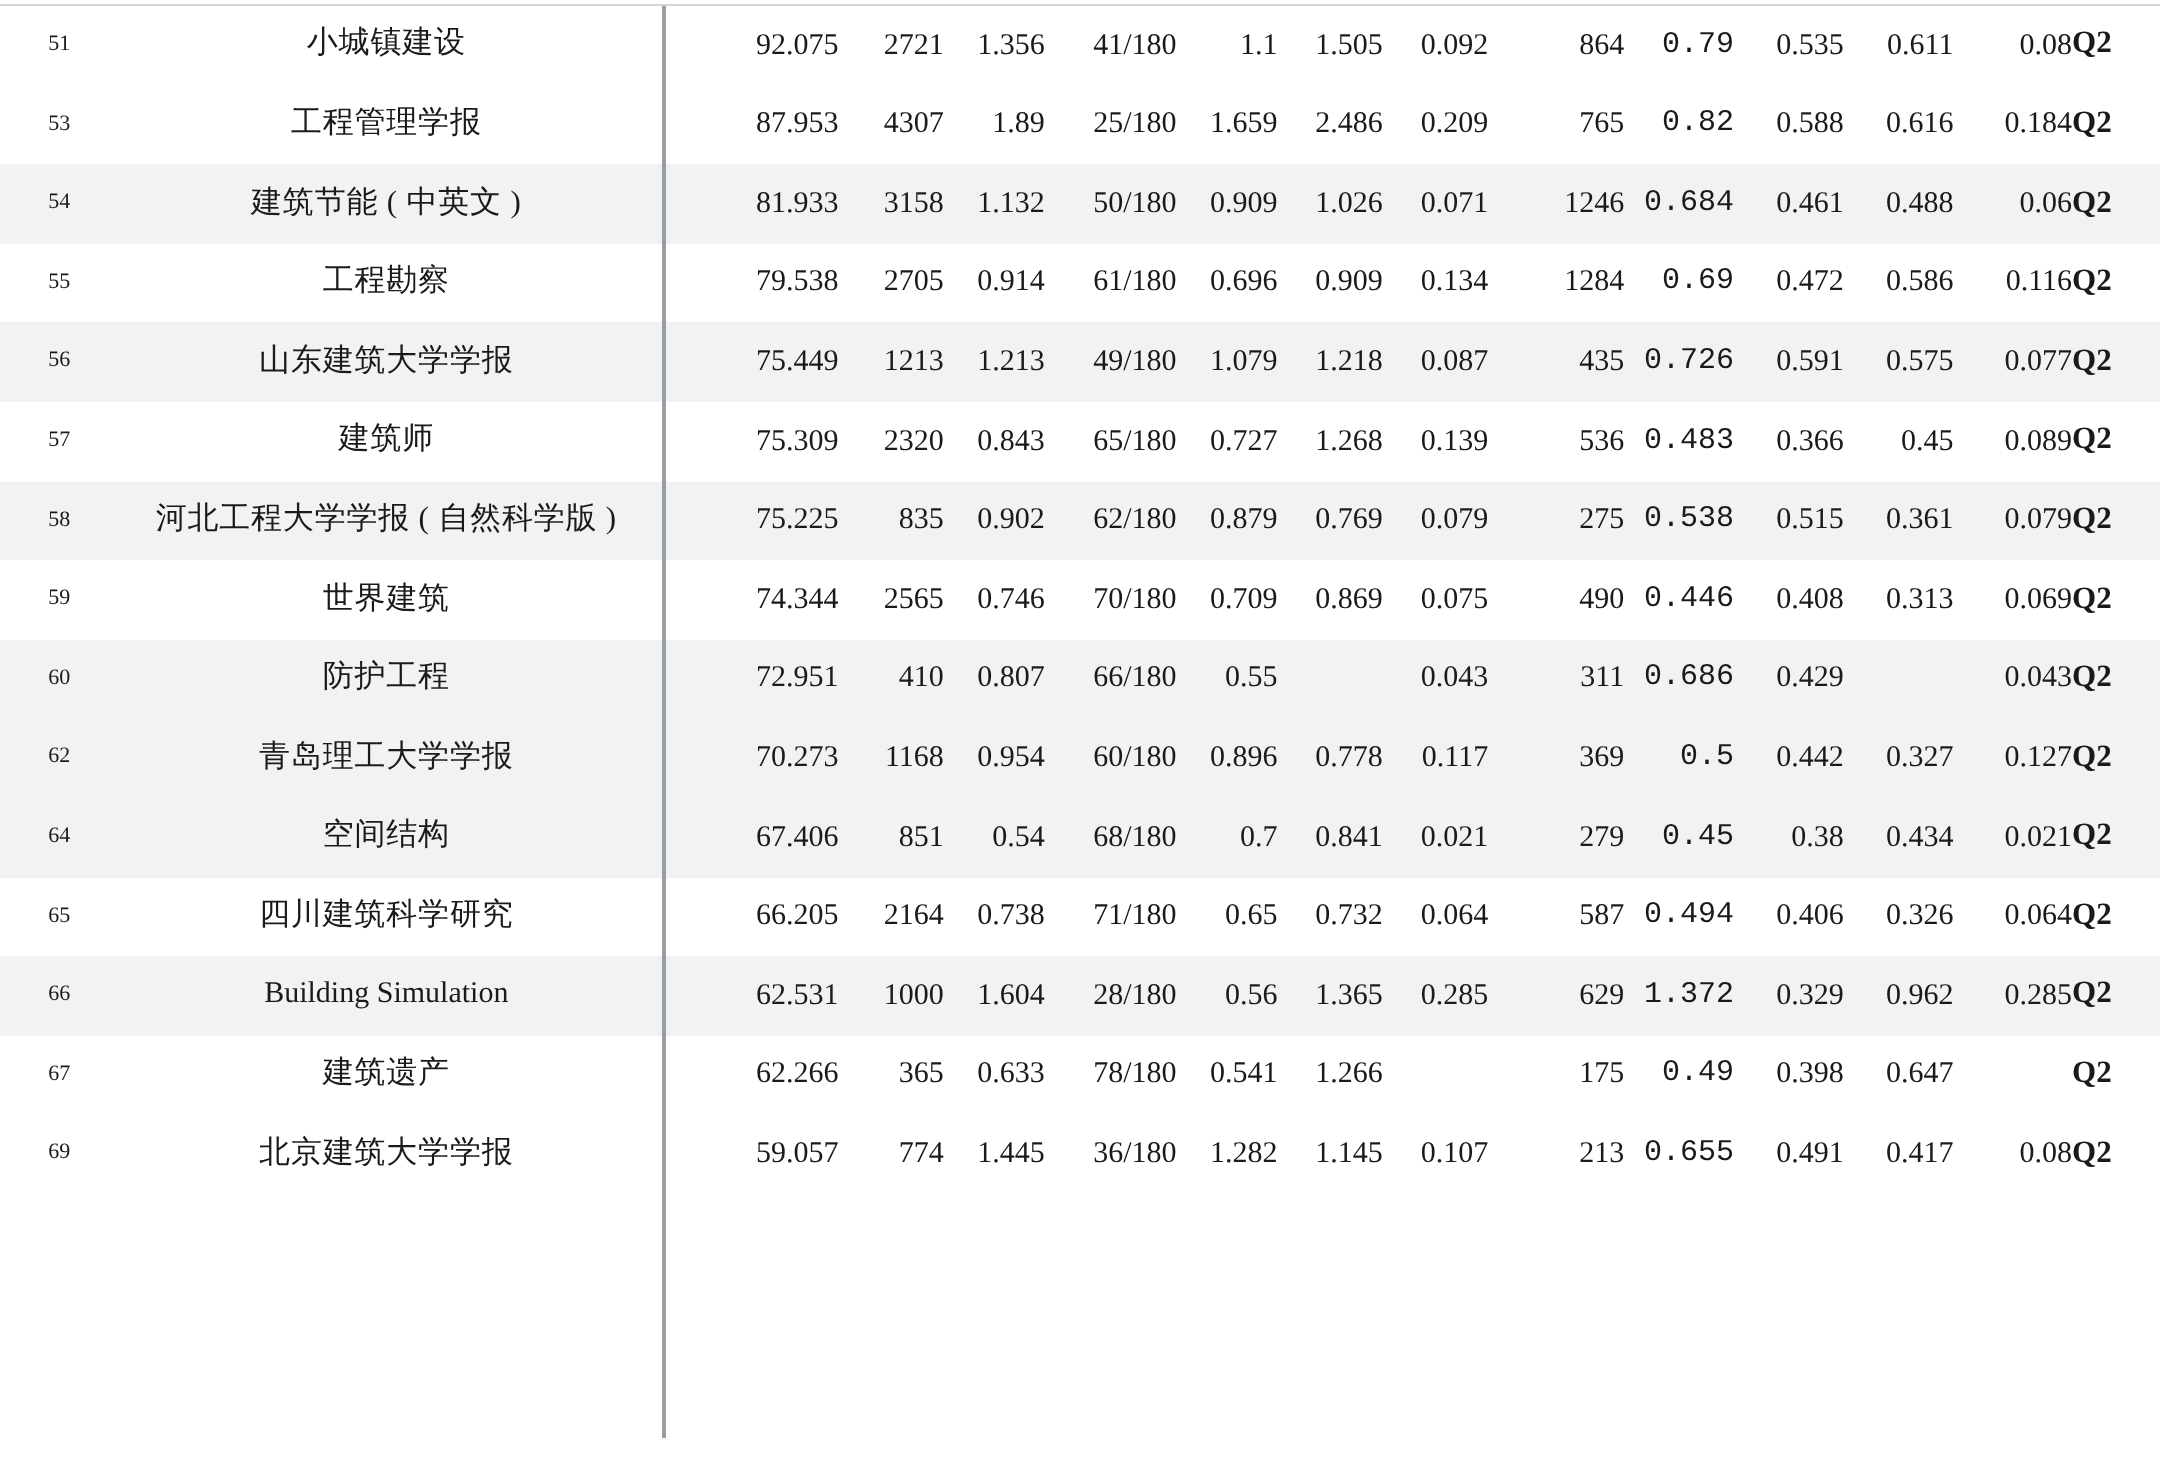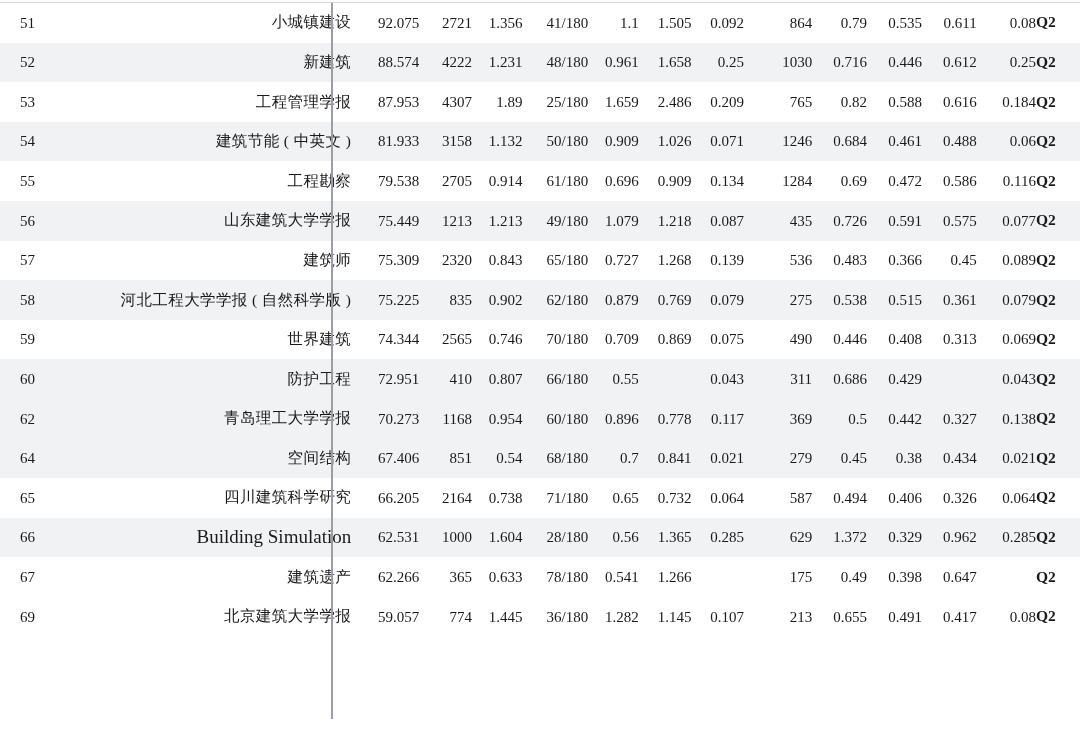--- a/index.html
+++ b/index.html
@@ -57,52 +57,52 @@
     white-space: nowrap;
   }
 
   tr.row-odd  { background: #ffffff; }
   tr.row-even { background: #f1f2f4; }
 
   td.c-rank {
     width: 32px;
     text-align: right;
     padding-right: 8px;
-    font-size: 15px;
+    font-size: 11px;
   }
   td.c-name {
     width: 288px;
-    text-align: right;
+    text-align: center;
     padding-left: 2px;
     padding-right: 6px;
     white-space: normal;
     font-size: 15.5px;
   }
   td.c-name .cjk {
     letter-spacing: 0.4px;
   }
   td.c-name .latin {
-    font-size: 19px;
+    font-size: 15px;
     line-height: 1.2;
     display: inline-block;
   }
 
   td.num {
     text-align: right;
     font-size: 15px;
   }
   td.c-score    { width: 62px; padding-left: 12px; }
   td.c-pub      { width: 48px; padding-left: 10px; }
   td.c-if       { width: 46px; padding-left: 10px; }
   td.c-rankfrac { width: 60px; padding-left: 10px; }
   td.c-m1       { width: 46px; padding-left: 12px; }
   td.c-m2       { width: 48px; padding-left: 8px; }
   td.c-m3       { width: 48px; padding-left: 8px; text-align: right; }
   td.c-cites    { width: 62px; padding-left: 16px; }
-  td.c-m4       { width: 50px; padding-left: 12px; }
+  td.c-m4       { width: 50px; padding-left: 12px; font-family: Liberation Mono, monospace; }
   td.c-m5       { width: 50px; padding-left: 8px; }
   td.c-m6       { width: 50px; padding-left: 8px; }
   td.c-m7       { width: 54px; padding-left: 12px; }
   td.c-q        { width: 40px; text-align: left; padding-left: 10px; font-weight: bold; }
   tr.std  td { height: 39.6px; }
 </style>
 </head>
 <body>
 
 <div id="journal-table-wrap">
@@ -122,37 +122,20 @@
           <td class="num c-m1">1.1</td>
           <td class="num c-m2">1.505</td>
           <td class="num c-m3">0.092</td>
           <td class="num c-cites">864</td>
           <td class="num c-m4">0.79</td>
           <td class="num c-m5">0.535</td>
           <td class="num c-m6">0.611</td>
           <td class="num c-m7">0.08</td>
           <td class="c-q">Q2</td>
         </tr>
-        <tr class="row-even std">
-          <td class="c-rank">52</td>
-          <td class="c-name"><span class="cjk">新建筑</span></td>
-          <td class="num c-score">88.574</td>
-          <td class="num c-pub">4222</td>
-          <td class="num c-if">1.231</td>
-          <td class="num c-rankfrac">48/180</td>
-          <td class="num c-m1">0.961</td>
-          <td class="num c-m2">1.658</td>
-          <td class="num c-m3">0.25</td>
-          <td class="num c-cites">1030</td>
-          <td class="num c-m4">0.716</td>
-          <td class="num c-m5">0.446</td>
-          <td class="num c-m6">0.612</td>
-          <td class="num c-m7">0.25</td>
-          <td class="c-q">Q2</td>
-        </tr>
         <tr class="row-odd std">
           <td class="c-rank">53</td>
           <td class="c-name"><span class="cjk">工程管理学报</span></td>
           <td class="num c-score">87.953</td>
           <td class="num c-pub">4307</td>
           <td class="num c-if">1.89</td>
           <td class="num c-rankfrac">25/180</td>
           <td class="num c-m1">1.659</td>
           <td class="num c-m2">2.486</td>
           <td class="num c-m3">0.209</td>
@@ -289,21 +272,21 @@
           <td class="num c-pub">1168</td>
           <td class="num c-if">0.954</td>
           <td class="num c-rankfrac">60/180</td>
           <td class="num c-m1">0.896</td>
           <td class="num c-m2">0.778</td>
           <td class="num c-m3">0.117</td>
           <td class="num c-cites">369</td>
           <td class="num c-m4">0.5</td>
           <td class="num c-m5">0.442</td>
           <td class="num c-m6">0.327</td>
-          <td class="num c-m7">0.138</td>
+          <td class="num c-m7">0.127</td>
           <td class="c-q">Q2</td>
         </tr>
         <tr class="row-even std">
           <td class="c-rank">64</td>
           <td class="c-name"><span class="cjk">空间结构</span></td>
           <td class="num c-score">67.406</td>
           <td class="num c-pub">851</td>
           <td class="num c-if">0.54</td>
           <td class="num c-rankfrac">68/180</td>
           <td class="num c-m1">0.7</td>

